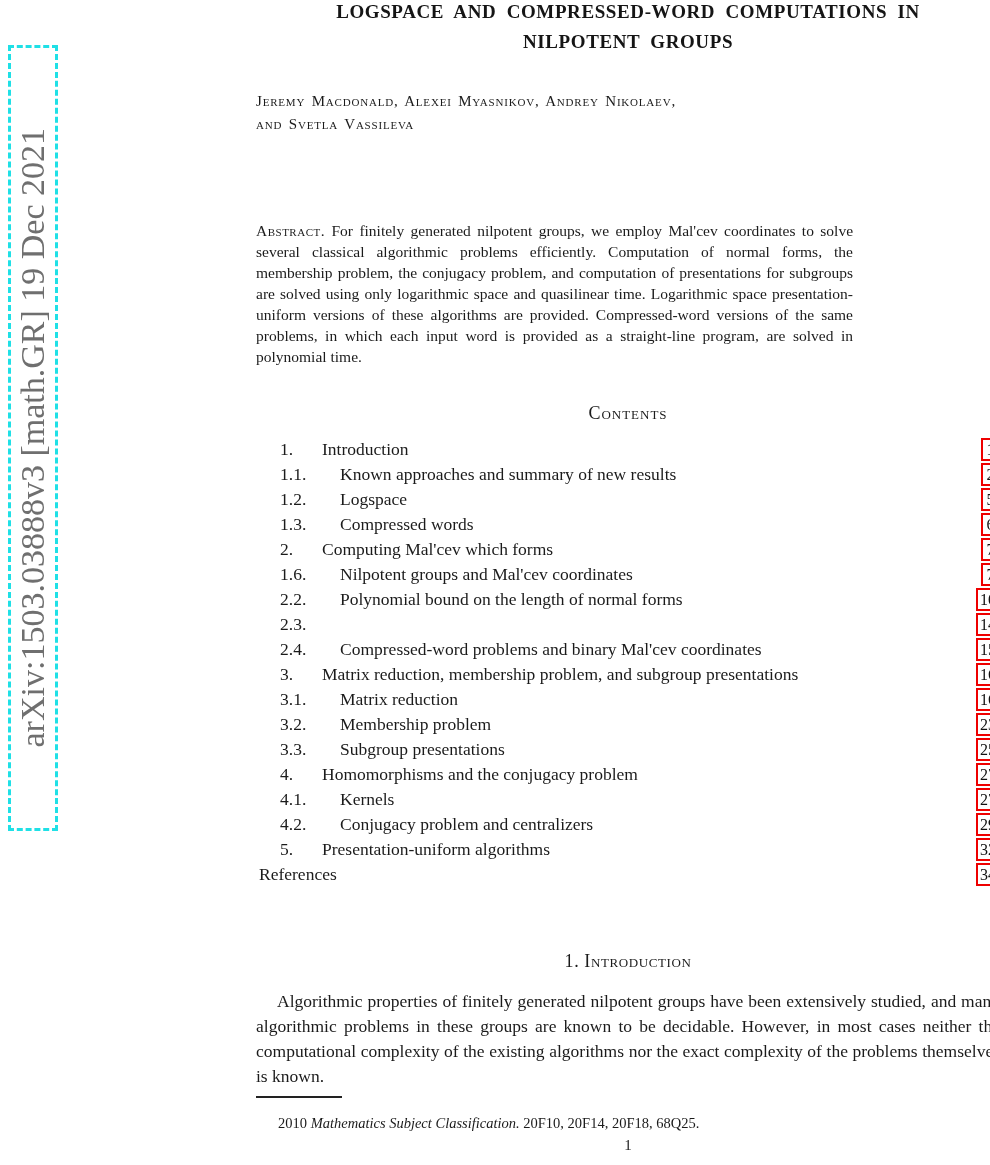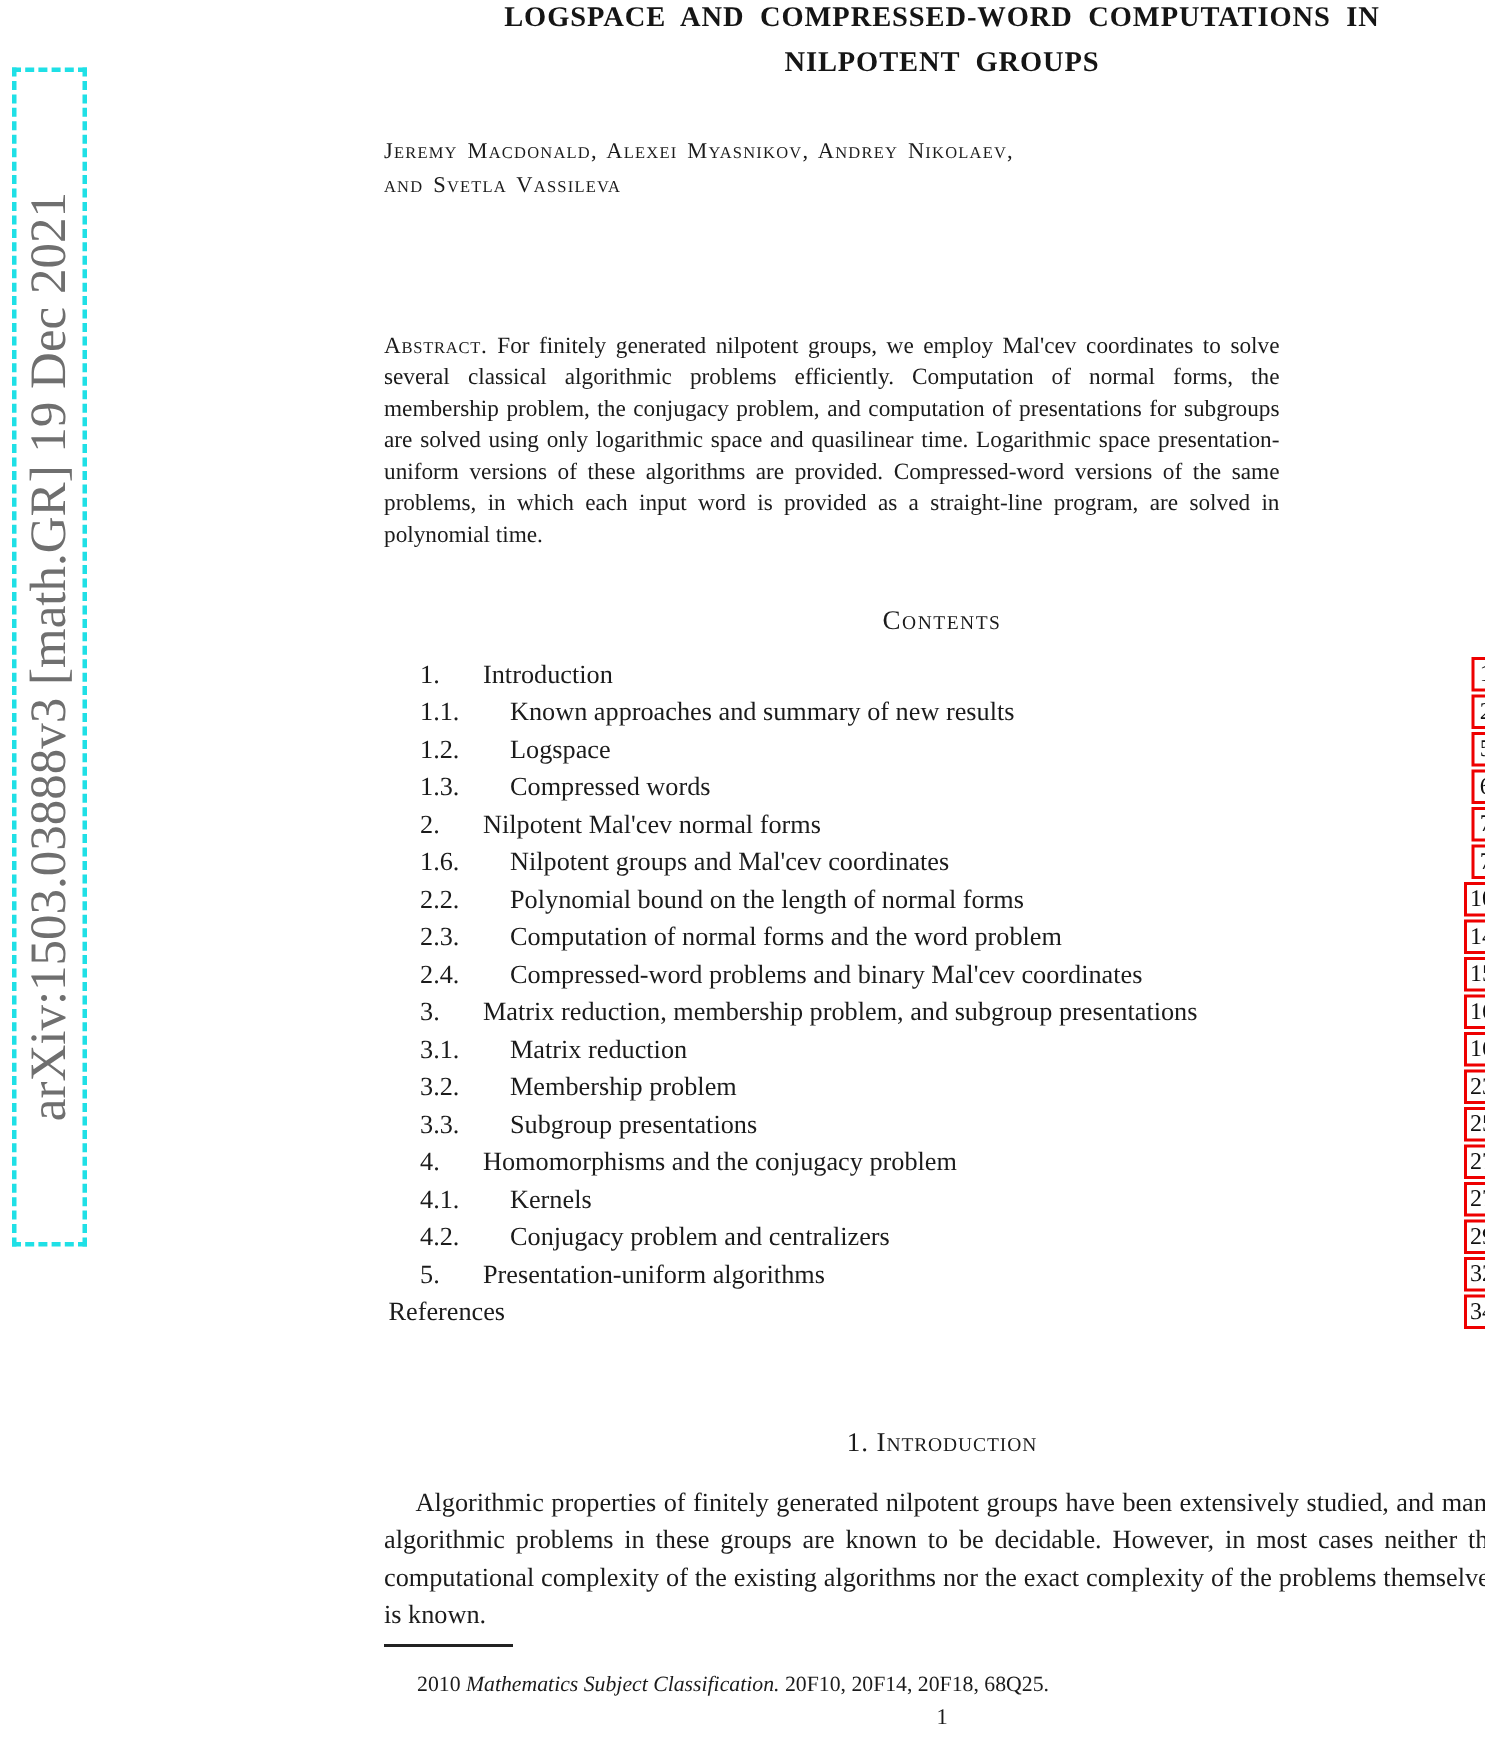--- a/index.html
+++ b/index.html
@@ -199,39 +199,38 @@
     </div>
 
     <div class="toc-row lvl2">
       <span class="toc-prefix">1.3.</span>
       <span class="toc-title">Compressed words</span>
       <span class="toc-page">6</span>
     </div>
 
     <div class="toc-row lvl1">
       <span class="toc-prefix">2.</span>
-      <span class="toc-title">Nilpotent Mal'cev normal forms</span>
+      <span class="toc-title">Computing Mal'cev which forms</span>
       <span class="toc-page">7</span>
     </div>
 
     <div class="toc-row lvl2">
       <span class="toc-prefix">1.6.</span>
       <span class="toc-title">Nilpotent groups and Mal'cev coordinates</span>
       <span class="toc-page">7</span>
     </div>
 
     <div class="toc-row lvl2">
       <span class="toc-prefix">2.2.</span>
       <span class="toc-title">Polynomial bound on the length of normal forms</span>
       <span class="toc-page">10</span>
     </div>
 
     <div class="toc-row lvl2">
       <span class="toc-prefix">2.3.</span>
-      <span class="toc-title">Computation of normal forms and the word problem</span>
       <span class="toc-page">14</span>
     </div>
 
     <div class="toc-row lvl2">
       <span class="toc-prefix">2.4.</span>
       <span class="toc-title">Compressed-word problems and binary Mal'cev coordinates</span>
       <span class="toc-page">15</span>
     </div>
 
     <div class="toc-row lvl1">

